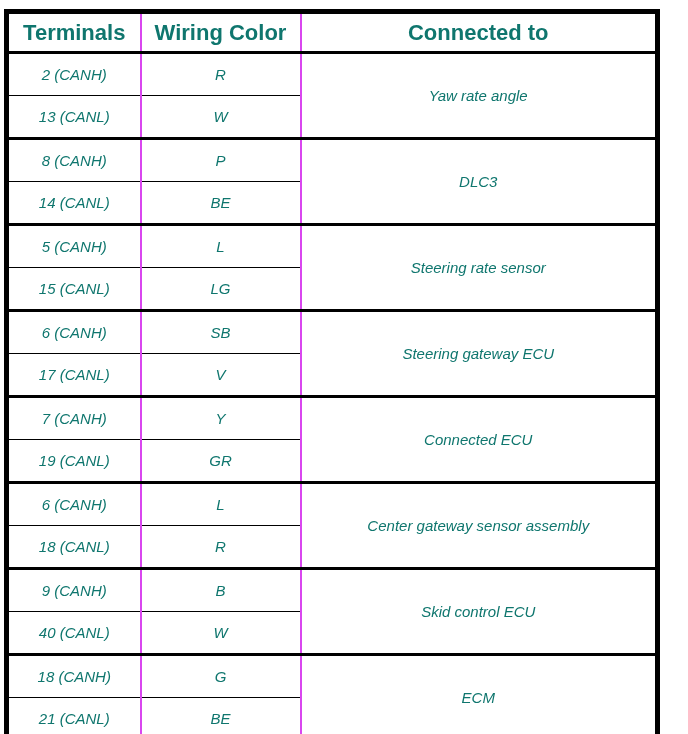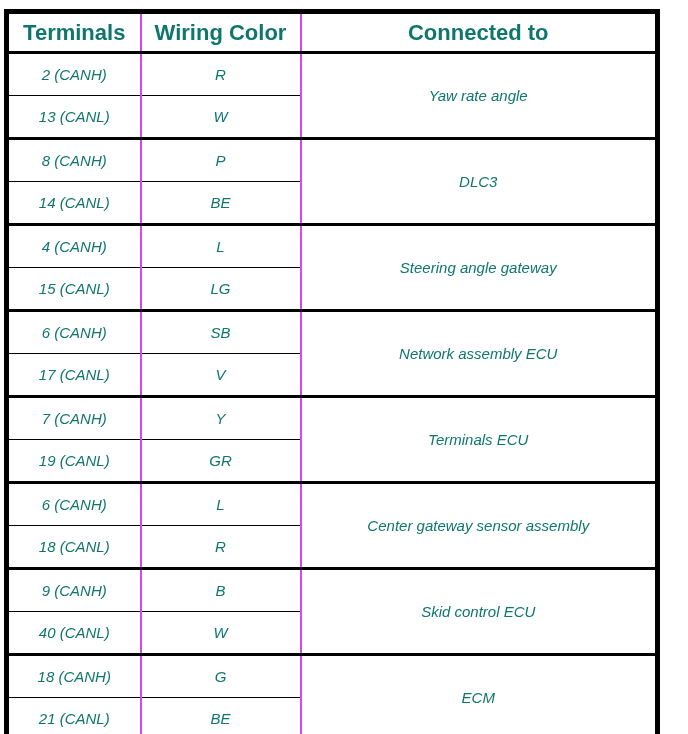--- a/index.html
+++ b/index.html
@@ -93,43 +93,43 @@
         <td>8 (CANH)</td>
         <td>P</td>
         <td rowspan="2">DLC3</td>
       </tr>
       <tr class="group-second">
         <td>14 (CANL)</td>
         <td>BE</td>
       </tr>
 
       <tr class="group-first">
-        <td>4 (CANH)</td>
+        <td>5 (CANH)</td>
         <td>L</td>
-        <td rowspan="2">Steering angle gateway</td>
+        <td rowspan="2">Steering rate sensor</td>
       </tr>
       <tr class="group-second">
         <td>15 (CANL)</td>
         <td>LG</td>
       </tr>
 
       <tr class="group-first">
         <td>6 (CANH)</td>
         <td>SB</td>
-        <td rowspan="2">Network assembly ECU</td>
+        <td rowspan="2">Steering gateway ECU</td>
       </tr>
       <tr class="group-second">
         <td>17 (CANL)</td>
         <td>V</td>
       </tr>
 
       <tr class="group-first">
         <td>7 (CANH)</td>
         <td>Y</td>
-        <td rowspan="2">Terminals ECU</td>
+        <td rowspan="2">Connected ECU</td>
       </tr>
       <tr class="group-second">
         <td>19 (CANL)</td>
         <td>GR</td>
       </tr>
 
       <tr class="group-first">
         <td>6 (CANH)</td>
         <td>L</td>
         <td rowspan="2">Center gateway sensor assembly</td>

